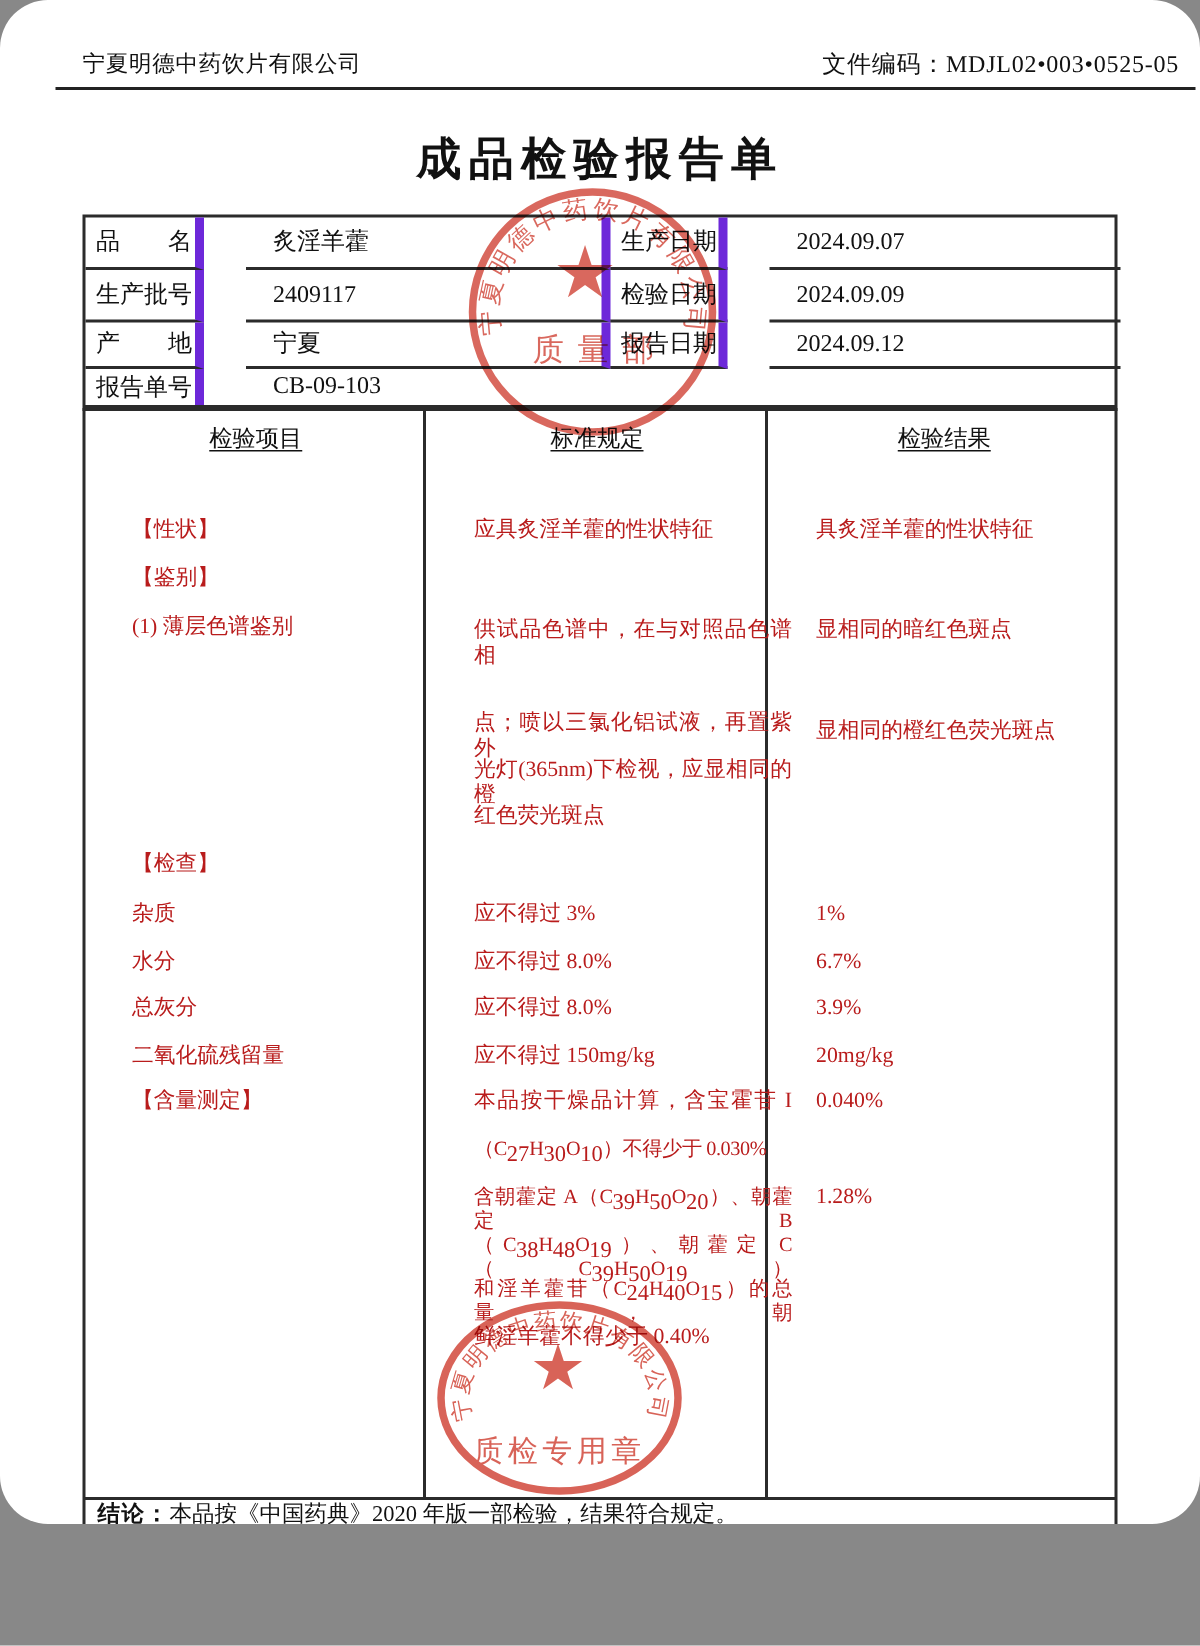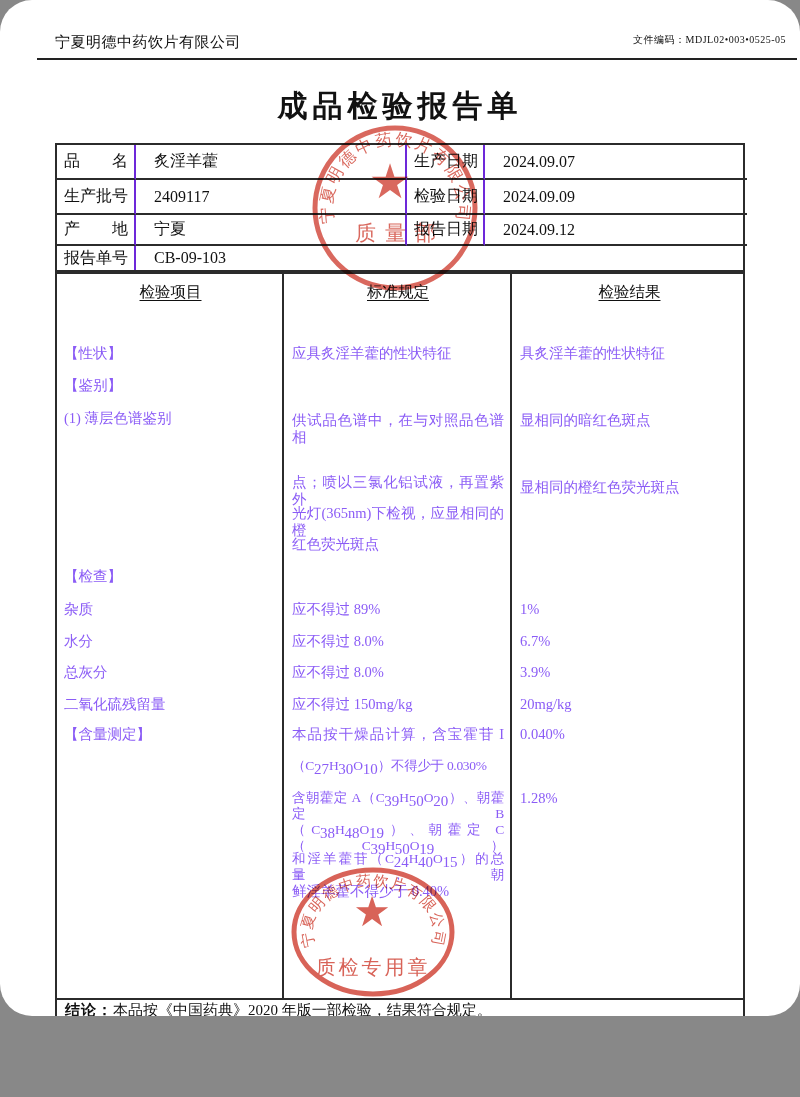--- a/index.html
+++ b/index.html
@@ -1,38 +1,38 @@
 <!DOCTYPE html>
 <html><head>
 <meta charset="utf-8">
 <style>
   html,body{margin:0;padding:0;background:#888;}
   .page{position:relative;width:800px;height:1016px;background:#ffffff;margin:0 auto;overflow:hidden;
         font-family:"Liberation Serif","DejaVu Serif",serif;color:#111;border-radius:32px;}
   
   .hdr-company{position:absolute;left:55px;top:33px;font-size:15px;letter-spacing:.5px;}
-  .hdr-code{position:absolute;right:14px;top:33px;font-size:10px;letter-spacing:.5px;text-align:right;}
+  .hdr-code{position:absolute;right:14px;top:33px;font-size:16px;letter-spacing:.5px;text-align:right;}
   .hdr-rule{position:absolute;left:37px;top:58px;width:760px;height:2px;background:#222;}
   
   .title{position:absolute;left:0;top:86px;width:100%;text-align:center;font-size:30px;font-weight:bold;letter-spacing:5px;}
   
   .info-table{position:absolute;left:55px;top:143px;width:690px;height:129px;box-sizing:border-box;
     display:grid;grid-template-columns:79px 271px 78px 262px;grid-template-rows:35px 35px 31px 1fr;
     border:2px solid #2b2b2b;font-size:16px;}
-  .ic{display:flex;align-items:center;padding:0 7px;border-right:2px solid #6d28d9;border-bottom:2px solid #2b2b2b;box-sizing:border-box;white-space:nowrap;overflow:visible;}
+  .ic{display:flex;align-items:center;padding:0 7px;border-right:6px solid #6d28d9;border-bottom:2px solid #2b2b2b;box-sizing:border-box;white-space:nowrap;overflow:visible;}
   .ic.noR{border-right:none;} .ic.noB{border-bottom:none;}
-  .ic.val{padding-left:18px;}
+  .ic.val{padding-left:18px;margin-left:28px;}
   .ic.span3{grid-column:2/5;}
   
   .main-table{position:absolute;left:55px;top:272px;width:690px;height:726px;box-sizing:border-box;
     border:2px solid #2b2b2b;border-bottom:none;}
   .vline{position:absolute;top:0;bottom:0;width:2px;background:#2b2b2b;}
   .th{position:absolute;top:8px;text-align:center;font-size:15.5px;text-decoration:underline;text-underline-offset:3px;}
   #th1{left:0;width:227px;} #th2{left:227px;width:228px;} #th3{left:455px;width:235px;}
-  .tl{position:absolute;font-size:14.5px;white-space:nowrap;color:#8b5cf6;line-height:1.2;}
+  .tl{position:absolute;font-size:14.5px;white-space:nowrap;color:#b91c1c;line-height:1.2;margin-left:24px;}
   .c1{left:7px;} .c2{left:235px;width:212px;} .c3{left:463px;}
   .jfy{white-space:normal;text-align:justify;text-align-last:justify;}
   .fml{font-size:13.5px;letter-spacing:-.3px;}
   sub{font-size:15px;line-height:0;letter-spacing:0;}
   
   .conclusion{position:absolute;left:55px;top:998px;width:690px;height:26px;box-sizing:border-box;
     border:2px solid #2b2b2b;font-size:15px;line-height:21px;padding-left:8px;white-space:nowrap;}
   .conclusion b{letter-spacing:1px;}
   
   .signer{position:absolute;top:1029px;font-size:15px;}
@@ -85,21 +85,21 @@
       <div class="tl c1" style="top: 103px;">【鉴别】</div>
       <div class="tl c1" style="top: 136px;">(1) 薄层色谱鉴别</div>
       <div class="tl c2 jfy" style="top: 138px;">供试品色谱中，在与对照品色谱相</div>
       <div class="tl c2 jfy" style="top: 200px;">点；喷以三氯化铝试液，再置紫外</div>
       <div class="tl c2 jfy" style="top: 231px;">光灯(365nm)下检视，应显相同的橙</div>
       <div class="tl c2" style="top: 262px;">红色荧光斑点</div>
       <div class="tl c3" style="top: 138px;">显相同的暗红色斑点</div>
       <div class="tl c3" style="top: 205px;">显相同的橙红色荧光斑点</div>
       <div class="tl c1" style="top: 294px;">【检查】</div>
       <div class="tl c1" style="top: 327px;">杂质</div>
-      <div class="tl c2" style="top: 327px;">应不得过 89%</div>
+      <div class="tl c2" style="top: 327px;">应不得过 3%</div>
       <div class="tl c3" style="top: 327px;">1%</div>
       <div class="tl c1" style="top: 359px;">水分</div>
       <div class="tl c2" style="top: 359px;">应不得过 8.0%</div>
       <div class="tl c3" style="top: 359px;">6.7%</div>
       <div class="tl c1" style="top: 390px;">总灰分</div>
       <div class="tl c2" style="top: 390px;">应不得过 8.0%</div>
       <div class="tl c3" style="top: 390px;">3.9%</div>
       <div class="tl c1" style="top: 422px;">二氧化硫残留量</div>
       <div class="tl c2" style="top: 422px;">应不得过 150mg/kg</div>
       <div class="tl c3" style="top: 422px;">20mg/kg</div>

